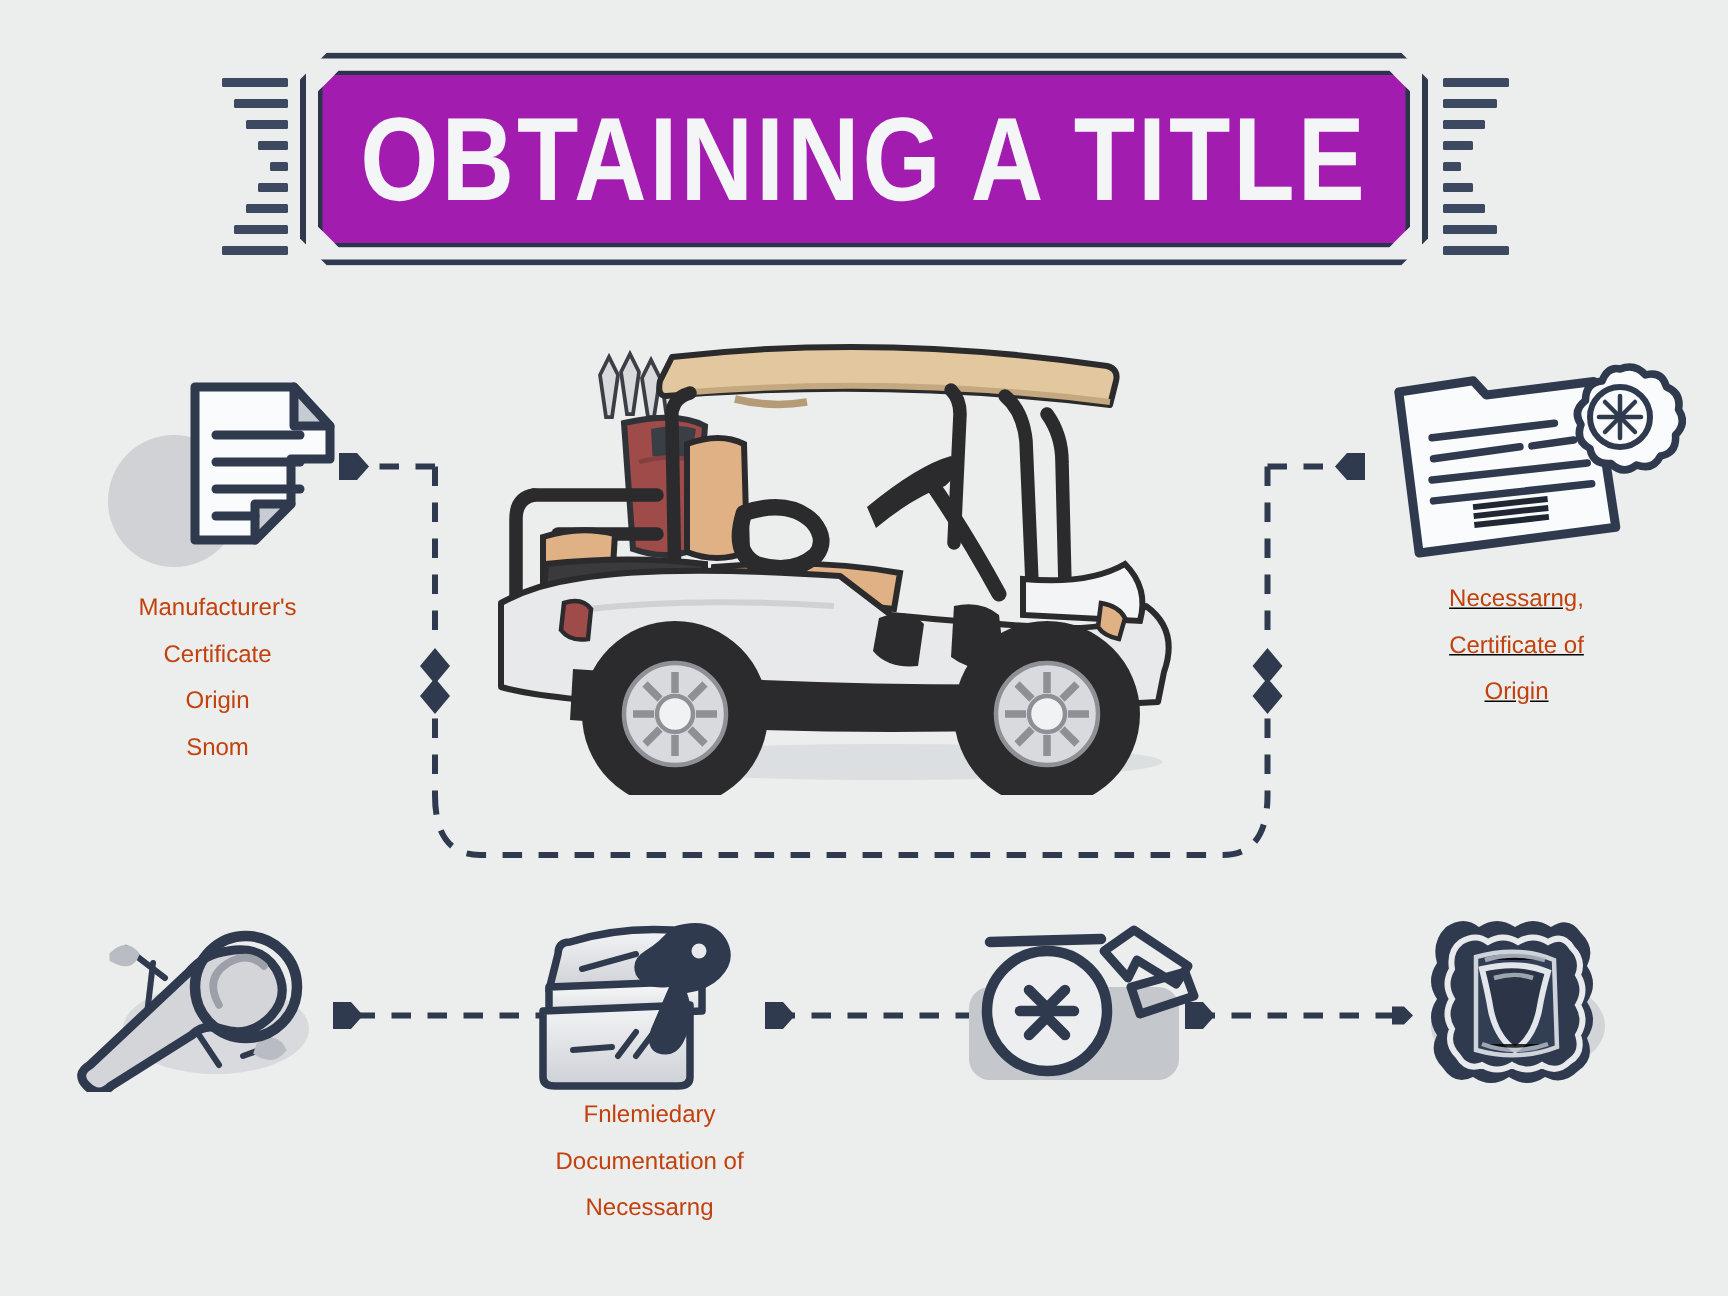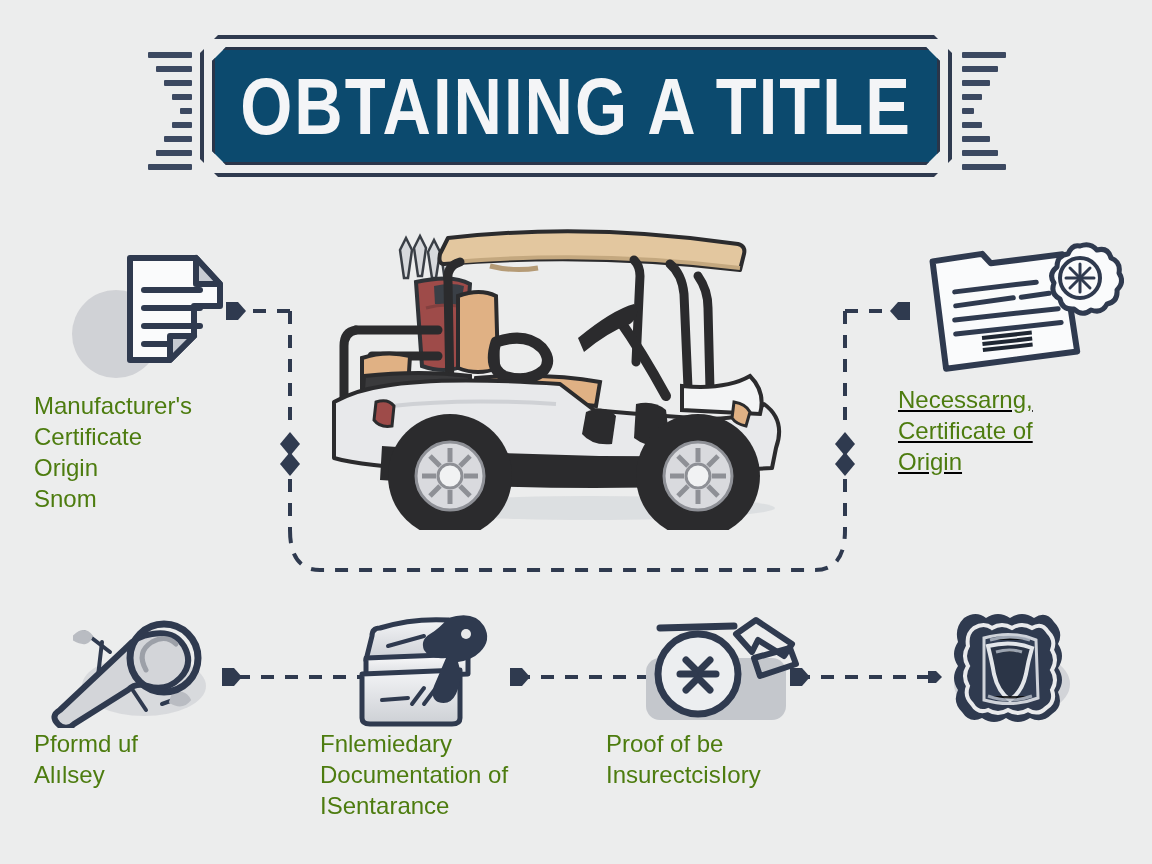--- a/index.html
+++ b/index.html
@@ -23,21 +23,21 @@
   #title-outer {
     position: absolute; inset: 0;
     border: 4px solid #2f3a4f;
     background: #eceded;
     clip-path: polygon(18px 0, calc(100% - 18px) 0, 100% 18px, 100% calc(100% - 18px),
                        calc(100% - 18px) 100%, 18px 100%, 0 calc(100% - 18px), 0 18px);
   }
   #title-inner {
     position: absolute;
     left: 12px; top: 12px; right: 12px; bottom: 12px;
-    background: #0c4a6e;
+    background: #a21caf;
     border: 3px solid #2a3549;
     clip-path: polygon(14px 0, calc(100% - 14px) 0, 100% 14px, 100% calc(100% - 14px),
                        calc(100% - 14px) 100%, 14px 100%, 0 calc(100% - 14px), 0 14px);
     display: flex; align-items: center; justify-content: center;
   }
   #title-text {
     color: #f4f5f7;
     font-size: 67px;
     font-weight: bold;
     letter-spacing: 2px;
@@ -55,22 +55,23 @@
   .tick-group.left  .tick { margin-left: auto; }
   .tick-group.right .tick { margin-right: auto; }
 
   
   #connectors { position: absolute; left: 0; top: 0; width: 1152px; height: 864px; }
 
   
   .node { position: absolute; }
   .node-icon { position: relative; }
   .node-label {
-    color: #4d7c0f;
-    font-size: 24px;
+    text-align: center;
+    color: #c2410c;
+    font-size: 16px;
     line-height: 31px;
     font-family: "Liberation Sans", sans-serif;
     white-space: pre-line;
   }
 </style>
 </head>
 <body>
 
 <div id="page">
 
@@ -309,22 +310,20 @@
         <g fill="#b9bcc2" stroke="#b9bcc2" stroke-width="2">
           <path d="M40 36 q10 -10 18 0 q-4 12 -18 4 z"></path>
           <path d="M138 96 q12 -8 18 4 q-8 10 -20 2 z"></path>
         </g>
         <path d="M26 110 L92 48 q10 -12 26 -14 q22 -4 32 12 q10 18 -4 32 q-14 14 -32 8
                  q-12 -4 -20 4 L40 124 q-8 8 -16 0 q-8 -8 2 -14 z" fill="#d3d5d9" stroke="#2f3a4f" stroke-width="6" stroke-linejoin="round"></path>
         <circle cx="130" cy="58" r="34" fill="none" stroke="#2f3a4f" stroke-width="7"></circle>
         <path d="M112 70 q-10 -18 6 -28 q14 -8 24 2" fill="none" stroke="#9ca0a8" stroke-width="5" stroke-linecap="round"></path>
       </svg>
     </div>
-    <div class="node-label">Pformd uf
-Alılsey</div>
   </div>
 
   <div class="node" style="left:320px; top:600px; width:226px;">
     <div class="node-icon" style="height:128px;">
       <svg viewBox="0 0 226 128" width="226" height="128" xmlns="http://www.w3.org/2000/svg">
         <defs>
           <linearGradient id="gboxa" x1="0" y1="0" x2="0" y2="1">
             <stop offset="0" stop-color="#f3f4f6"></stop>
               <stop offset="1" stop-color="#cdd0d5"></stop>
           </linearGradient>
@@ -343,43 +342,41 @@
           <path d="M118 98 L128 96"></path>
           <path d="M68 46 L104 36"></path>
         </g>
         <path d="M128 18 q26 -8 36 8 q8 14 -4 26 q-8 8 -22 10 q6 16 -2 32 q-6 12 -18 8
                  q-8 -4 -4 -16 L126 58 q-16 2 -22 -8 q-4 -10 6 -16 q10 -6 18 -16 z" fill="#2f3a4f"></path>
         <circle cx="146" cy="34" r="5" fill="#e8e9eb"></circle>
       </svg>
     </div>
     <div class="node-label">Fnlemiedary
 Documentation of
-ISentarance</div>
+Necessarng</div>
   </div>
 
   <div class="node" style="left:606px; top:600px; width:226px;">
     <div class="node-icon" style="height:128px;">
       <svg viewBox="0 0 226 128" width="226" height="128" xmlns="http://www.w3.org/2000/svg">
         <rect x="40" y="58" width="140" height="62" rx="14" fill="#c4c7cc"></rect>
         <path d="M54 28 L128 26" fill="none" stroke="#2f3a4f" stroke-width="7" stroke-linecap="round"></path>
         <path d="M130 34 L150 20 L186 44 L178 56 L152 40 L146 52 Z" fill="none" stroke="#2f3a4f" stroke-width="6" stroke-linejoin="round"></path>
         <path d="M148 58 L184 48 L190 64 L154 76 Z" fill="none" stroke="#2f3a4f" stroke-width="6" stroke-linejoin="round"></path>
         <circle cx="92" cy="74" r="40" fill="#eceef0" stroke="#2f3a4f" stroke-width="7"></circle>
         <g stroke="#2f3a4f" stroke-width="7" stroke-linecap="round">
           <path d="M80 60 L92 72"></path>
             <path d="M104 60 L92 72"></path>
           <path d="M80 90 L92 78"></path>
             <path d="M104 90 L92 78"></path>
           <path d="M74 74 L88 74"></path>
             <path d="M96 74 L110 74"></path>
         </g>
       </svg>
     </div>
-    <div class="node-label">Proof of be
-InsurectcisIory</div>
   </div>
 
   <div class="node" style="left:892px; top:600px; width:226px;">
     <div class="node-icon" style="height:128px;">
       <svg viewBox="0 0 226 128" width="226" height="128" xmlns="http://www.w3.org/2000/svg">
         <ellipse cx="120" cy="84" rx="58" ry="34" fill="#c9cbd0" opacity=".75"></ellipse>
         <path d="M72 18 q12 -8 22 0 q12 -8 24 0 q12 -8 24 0 q12 -8 20 4
                  q10 10 4 22 q8 12 0 24 q8 12 0 24 q6 14 -6 22 q-10 10 -22 4
                  q-12 8 -24 0 q-12 8 -24 0 q-12 6 -20 -6 q-10 -10 -4 -22
                  q-8 -12 0 -24 q-8 -12 0 -24 q-4 -14 6 -24 z" fill="#2f3a4f"></path>

